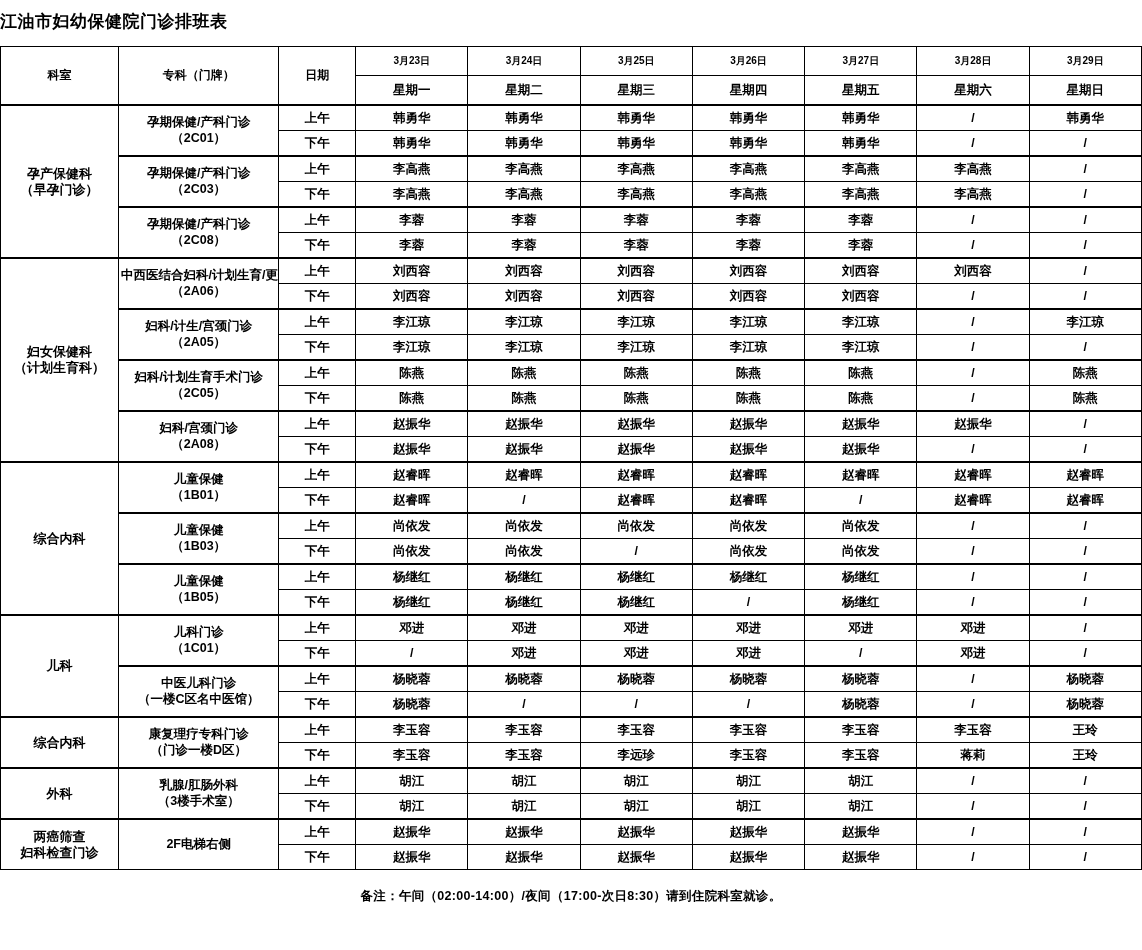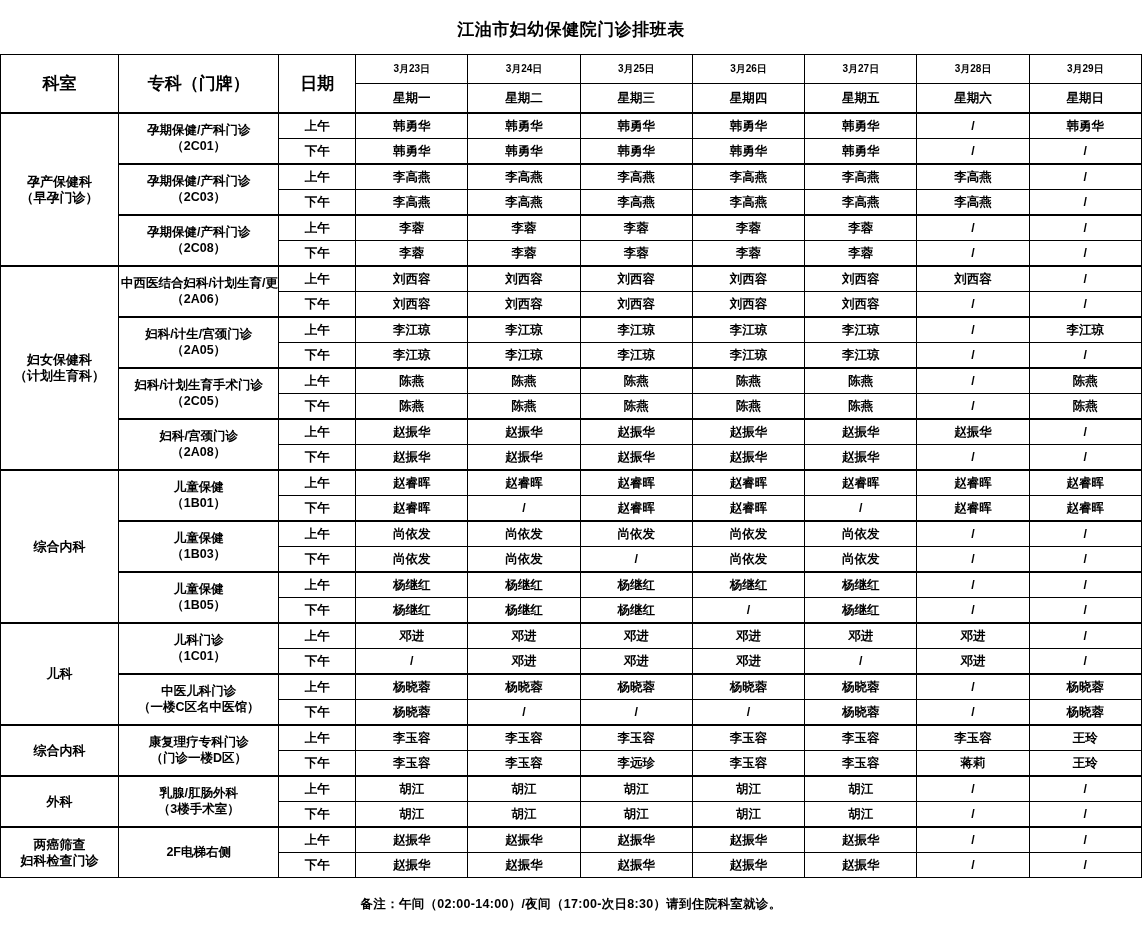--- a/index.html
+++ b/index.html
@@ -15,25 +15,24 @@
     overflow: hidden;
   }
   #page {
     width: 1142px;
     height: 950px;
     position: relative;
     box-sizing: border-box;
     padding: 0;
   }
   .title {
-    text-align: center;
     font-size: 17px;
     font-weight: bold;
     letter-spacing: 0.5px;
-    padding-top: 20px;
+    padding-top: 12px;
     padding-bottom: 14px;
     line-height: 1.2;
   }
   table.sched {
     border-collapse: collapse;
     width: 1142px;
     table-layout: fixed;
     font-size: 12.5px;
   }
   table.sched td, table.sched th {
@@ -63,21 +62,21 @@
   }
   td.period {
     font-size: 12.5px;
     margin-top: 36px;
   }
   td.cell {
     font-size: 12.5px;
     height: 24px;
   }
   th.h-main {
-    font-size: 17px;
+    font-size: 12px;
     height: 56px;
     white-space: normal;
     line-height: 1.4;
     margin-left: 15px;
   }
   th.h-date {
     font-size: 10px;
     height: 28px;
     font-weight: normal;
   }

